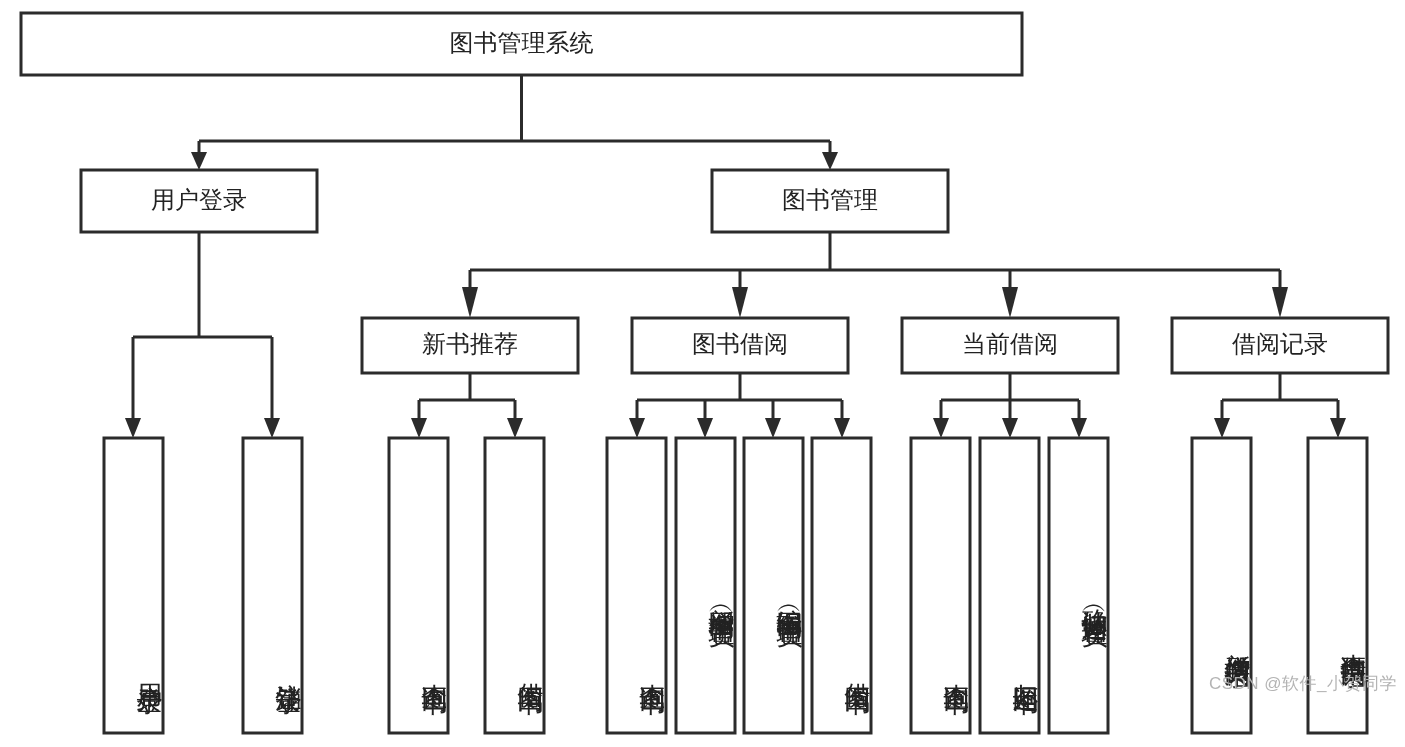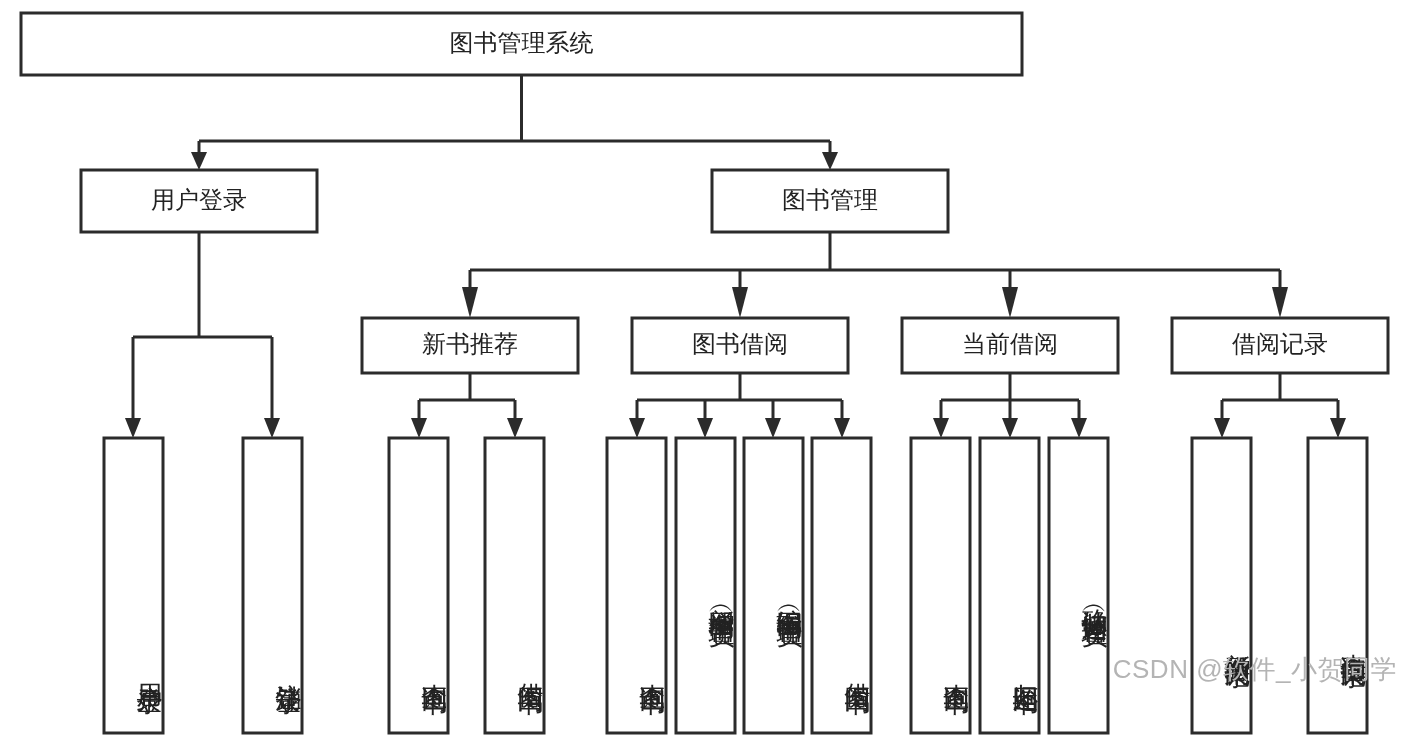--- a/index.html
+++ b/index.html
@@ -46,23 +46,23 @@
   .node-label-h {
     font-family: "Liberation Sans", "DejaVu Sans", sans-serif;
     font-size: 24px;
     fill: #222222;
     text-anchor: middle;
     dominant-baseline: middle;
   }
   .watermark-text {
     position: absolute;
     right: 8px;
-    bottom: 13px;
+    bottom: 5px;
     font-family: "Liberation Sans", "DejaVu Sans", sans-serif;
-    font-size: 26px;
+    font-size: 17px;
     color: #b4b4b4;
     white-space: nowrap;
     letter-spacing: 0.5px;
     user-select: none;
   }
 </style>
 </head>
 <body>
 
 <div id="diagram-root">

